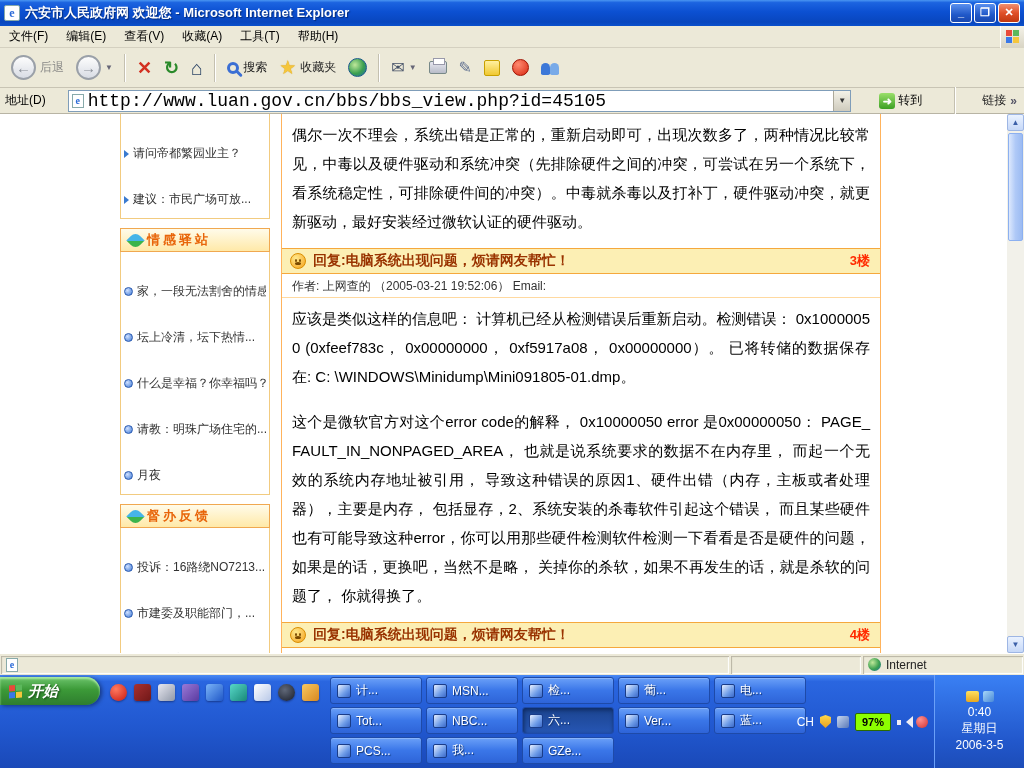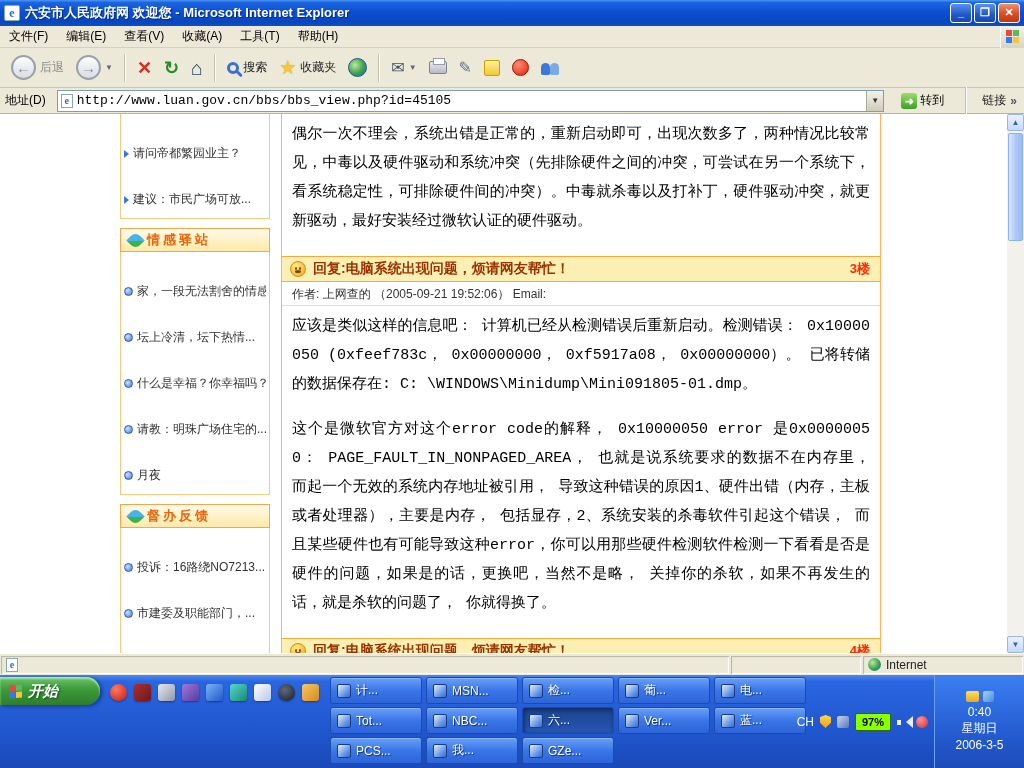--- a/index.html
+++ b/index.html
@@ -62,24 +62,24 @@
   .chat { width:17px; height:17px; border-radius:50%;
     background:radial-gradient(circle at 35% 30%,#FF8A70,#D82810); border:1px solid #A01000; }
   .people { width:18px; height:15px; position:relative; }
   .people::before,.people::after { content:""; position:absolute; bottom:0; width:9px; height:12px;
     border-radius:5px 5px 2px 2px; }
   .people::before { left:0; background:#3C78D8; }
   .people::after { right:0; background:#78AAE8; }
 
   
   .addressbar { position:absolute; top:88px; left:0; right:0; height:26px; background:#ECE9D8;
-    display:flex; align-items:center; gap:11px; padding:0 5px; font-size:12px; border-bottom:1px solid #B8B4A4; }
+    display:flex; align-items:center; gap:22px; padding:0 5px; font-size:12px; border-bottom:1px solid #B8B4A4; }
   .addr-input { flex:1; height:22px; background:#fff; border:1px solid #7F9DB9; display:flex;
     align-items:center; padding-left:3px; gap:4px; }
-  .url-text { flex:1; font-family:"Liberation Mono",monospace; font-size:13px; color:#000; white-space:nowrap; overflow:hidden; }
+  .url-text { flex:1; font-family:"Liberation Mono",monospace; font-size:18px; color:#000; white-space:nowrap; overflow:hidden; }
   .addr-drop { width:17px; height:20px; background:linear-gradient(180deg,#F4F2E8,#CFCBBD);
     border-left:1px solid #ACA899; font-size:8px; line-height:20px; text-align:center; color:#333; }
   .go-btn { display:flex; align-items:center; gap:3px; padding:2px 6px; }
   .go-arrow { width:16px; height:16px; border-radius:3px; background:linear-gradient(180deg,#9ADF6A,#3CA024);
     color:#fff; font-size:11px; line-height:16px; text-align:center; font-weight:bold; }
   .links-area { display:flex; align-items:center; gap:4px; padding-right:2px; color:#222; }
   .chev { color:#556; font-weight:bold; }
 
   
   .content { position:absolute; top:114px; left:0; right:0; height:539px; background:#fff; overflow:hidden; }
@@ -104,21 +104,21 @@
     background:radial-gradient(circle at 35% 35%,#CFE0FF,#3F7AD6); border:1px solid #2A5AB0; }
   .side-header { margin-top:9px; height:24px; display:flex; align-items:center; gap:5px; padding-left:8px;
     background:linear-gradient(180deg,#FFFBEA,#FFE9A8); border:1px solid #F0A850;
     color:#E8650A; font-weight:bold; font-size:13px; letter-spacing:3px; }
   .clover { width:13px; height:13px; flex:none; transform:rotate(45deg);
     background:linear-gradient(135deg,#46B4E8 50%,#3CB44B 50%); border-radius:50% 0 50% 0; }
 
   
   .forum { position:absolute; left:281px; top:0; width:600px; background:#fff;
     border-left:1px solid #FFB35C; border-right:1px solid #FFB35C; }
-  .f-body { padding:6px 10px 20px 10px; font-family:Liberation Mono, monospace; font-size:15px;
+  .f-body { padding:6px 10px 12px 10px; font-family:Liberation Sans, sans-serif; font-size:15px;
     line-height:29px; color:#000; text-align:justify; word-break:break-all; }
   .f-body p + p { margin-top:16px; }
   .f-body.last { border-bottom:1px solid #FFD9A0; padding-bottom:14px; }
   .reply-header { height:26px; background:#FCEFB4; border-top:1px solid #F5A83C; border-bottom:1px solid #F5A83C;
     display:flex; align-items:center; gap:7px; padding:0 8px; }
   .r-title { flex:1; color:#993300; font-weight:bold; font-size:14px; white-space:nowrap; overflow:hidden; }
   .floor { color:#FF2A00; font-weight:bold; font-size:13px; padding-right:2px; }
   .author-line { height:24px; line-height:24px; padding:0 10px; font-size:12px; color:#333;
     border-bottom:1px solid #FFD9A0; white-space:nowrap; overflow:hidden; }
   .smiley { position:relative; width:16px; height:16px; flex:none; border-radius:50%;
@@ -367,21 +367,21 @@
 
         <div class="reply-header">
           <span class="smiley">
               <i class="eye l"></i>
               <i class="eye r"></i>
               <i class="mouth"></i>
             </span>
           <span class="r-title">回复:电脑系统出现问题，烦请网友帮忙！</span>
           <span class="floor">3楼</span>
         </div>
-        <div class="author-line">作者: 上网查的 （2005-09-21 19:52:06） Email:</div>
+        <div class="author-line">作者: 上网查的 （2005-03-21 19:52:06） Email:</div>
         <div class="f-body">
           <p>应该是类似这样的信息吧：  计算机已经从检测错误后重新启动。检测错误：  0x10000050 (0xfeef783c， 0x00000000， 0xf5917a08， 0x00000000）。  已将转储的数据保存在:  C: \WINDOWS\Minidump\Mini091805-01.dmp。</p>
           <p>这个是微软官方对这个error code的解释，  0x10000050 error 是0x00000050：  PAGE_FAULT_IN_NONPAGED_AREA，  也就是说系统要求的数据不在内存里，  而起一个无效的系统内存地址被引用，  导致这种错误的原因1、硬件出错（内存，主板或者处理器），主要是内存，  包括显存，2、系统安装的杀毒软件引起这个错误，  而且某些硬件也有可能导致这种error，你可以用那些硬件检测软件检测一下看看是否是硬件的问题，如果是的话，更换吧，当然不是略，  关掉你的杀软，如果不再发生的话，就是杀软的问题了，  你就得换了。</p>
         </div>
 
         <div class="reply-header">
           <span class="smiley">
               <i class="eye l"></i>
               <i class="eye r"></i>
               <i class="mouth"></i>

